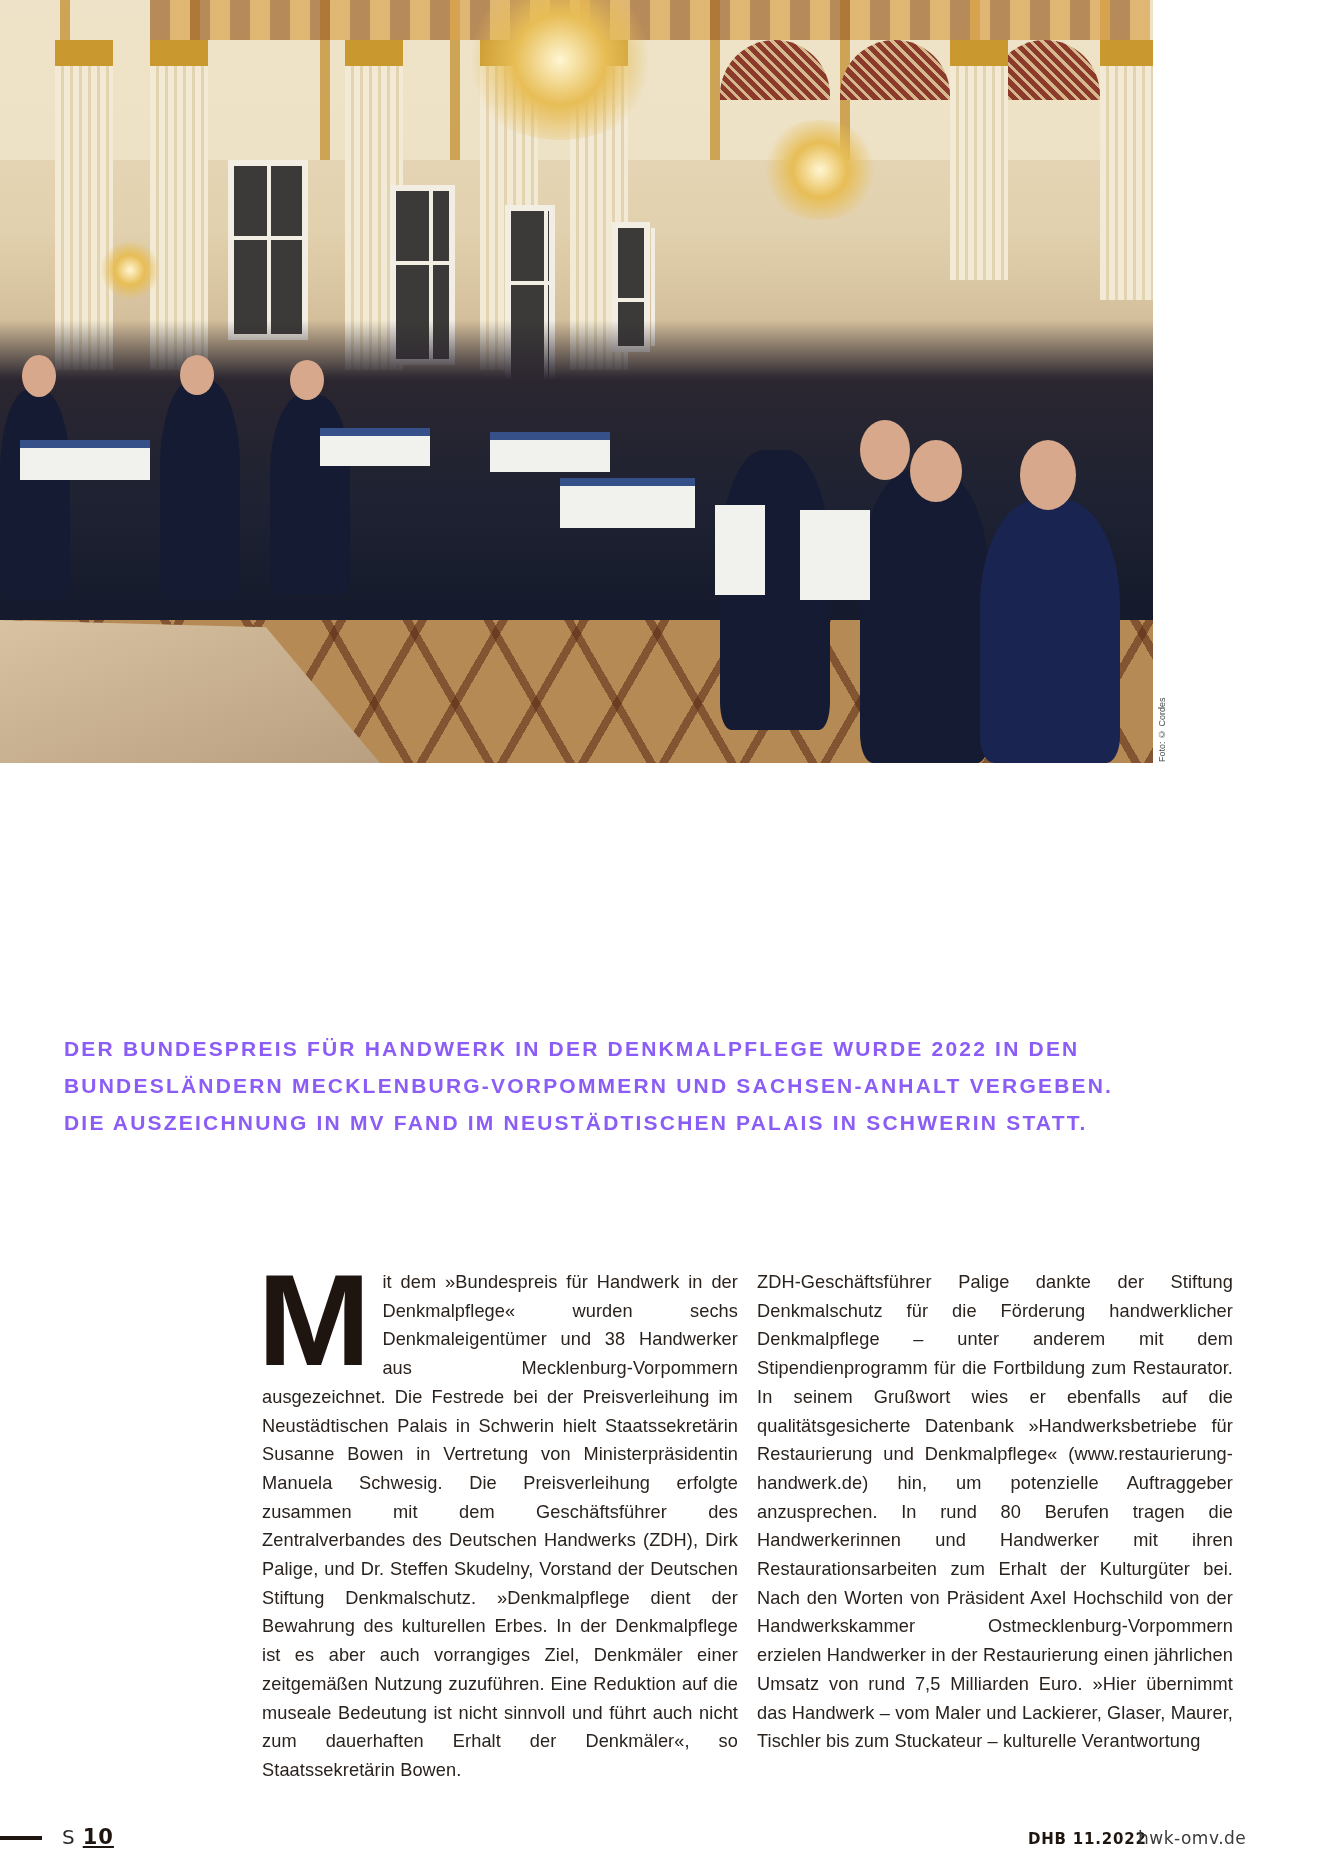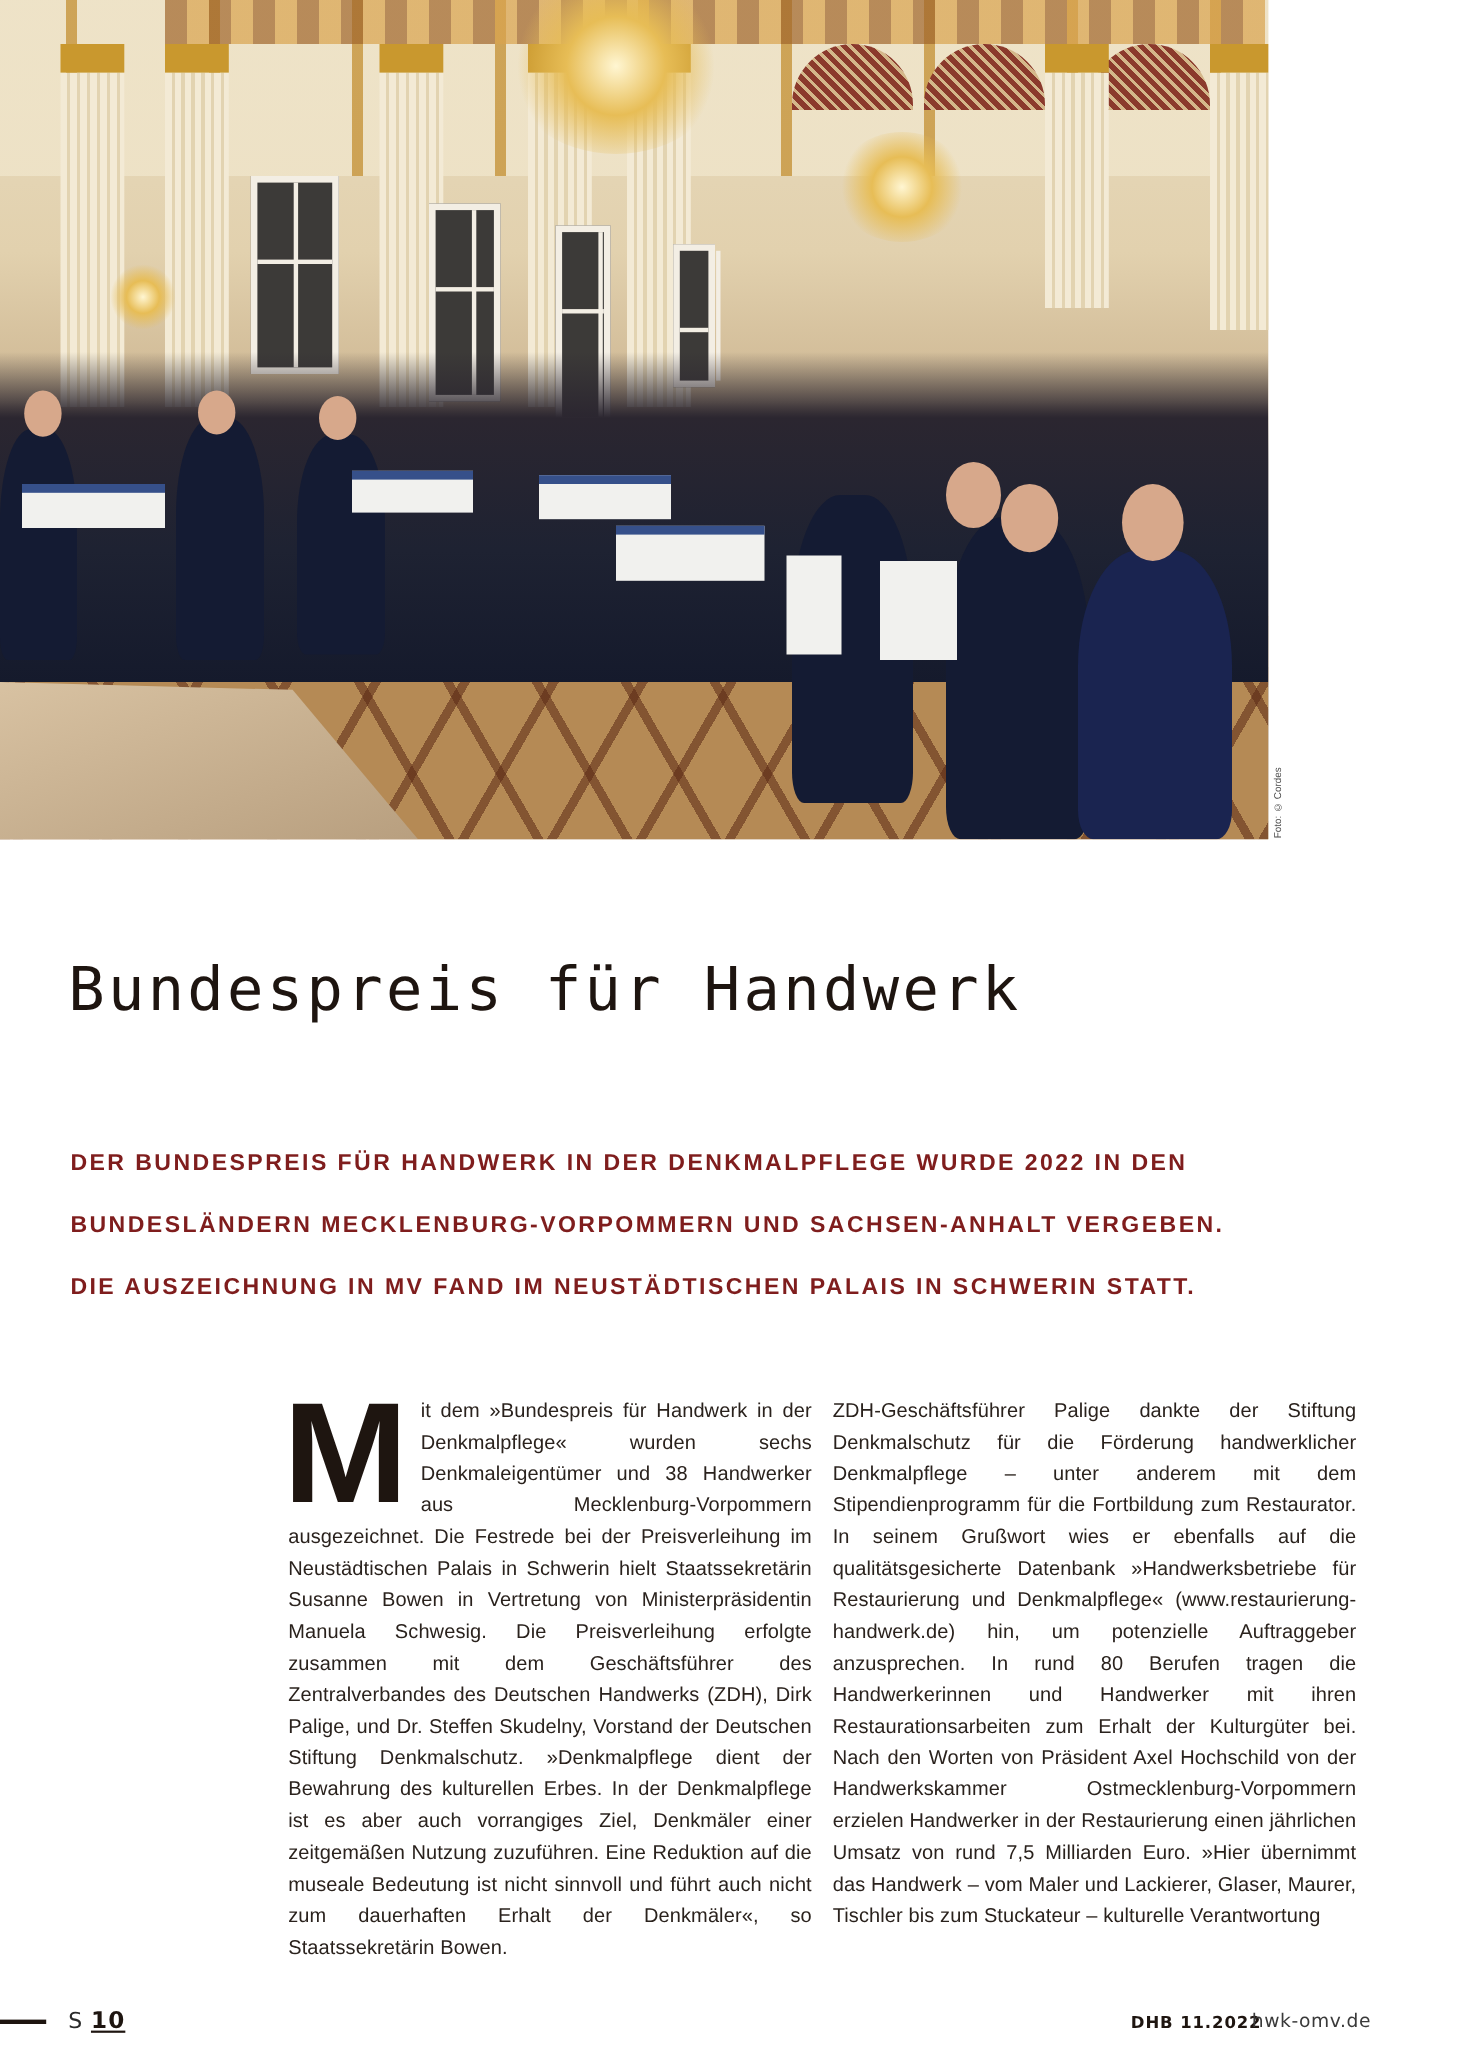--- a/index.html
+++ b/index.html
@@ -52,21 +52,21 @@
     position: absolute; left: 62px; top: 868px; width: 1100px;
     font-family: "DejaVu Sans Mono", monospace; font-weight: 400;
     font-size: 55px; line-height: 62px; letter-spacing: 3px; color: #1e1510;
   }
   .title span { display: block; }
 
   
   .lead {
     position: absolute; left: 64px; top: 1030px; width: 1090px;
     font-family: "Liberation Sans", sans-serif; font-weight: 700;
-    font-size: 21px; line-height: 56px; letter-spacing: 2.2px; text-transform: uppercase; color: #7f1d1d;
+    font-size: 21px; line-height: 37px; letter-spacing: 2.2px; text-transform: uppercase; color: #8b5cf6;
   }
 
   
   .col-text {
     position: absolute; top: 1268px; width: 476px;
     font-family: "Liberation Sans", sans-serif; font-size: 18.2px; line-height: 28.7px;
     color: #2a221d; text-align: justify; letter-spacing: .1px;
   }
   .col-left { left: 262px; }
   .col-right { left: 757px; top: 1268px; }
@@ -126,21 +126,20 @@
   <div class="cert" style="left:490px;top:432px;width:120px;height:40px"></div>
   <div class="cert" style="left:560px;top:478px;width:135px;height:50px"></div>
   <div class="cert" style="left:800px;top:510px;width:70px;height:90px;border-top:0"></div>
   <div class="cert" style="left:715px;top:505px;width:50px;height:90px;border-top:0"></div>
   <div class="lectern"></div>
 </div>
 
 <div class="credit">Foto: © Cordes</div>
 
 <h1 class="title">
-  <span>Bundespreis für Handwerk</span>
 </h1>
 
 <p class="lead">Der Bundespreis für Handwerk in der Denkmalpflege wurde 2022 in den Bundesländern Mecklenburg-Vorpommern und Sachsen-Anhalt vergeben. Die Auszeichnung in MV fand im Neustädtischen Palais in Schwerin statt.</p>
 
 <div class="col-text col-left">
   <span class="dropcap">M</span><span>it dem »Bundespreis für Handwerk in der Denkmalpflege« wurden sechs Denkmaleigentümer und 38 Handwerker aus Mecklenburg-Vorpommern ausgezeichnet. Die Festrede bei der Preisverleihung im Neustädtischen Palais in Schwerin hielt Staatssekretärin Susanne Bowen in Vertretung von Ministerpräsidentin Manuela Schwesig. Die Preisverleihung erfolgte zusammen mit dem Geschäftsführer des Zentralverbandes des Deutschen Handwerks (ZDH), Dirk Palige, und Dr. Steffen Skudelny, Vorstand der Deutschen Stiftung Denkmalschutz. »Denkmalpflege dient der Bewahrung des kulturellen Erbes. In der Denkmalpflege ist es aber auch vorrangiges Ziel, Denkmäler einer zeitgemäßen Nutzung zuzuführen. Eine Reduktion auf die museale Bedeutung ist nicht sinnvoll und führt auch nicht zum dauerhaften Erhalt der Denkmäler«, so Staatssekretärin Bowen.</span>
 </div>
 
 <div class="col-text col-right">
   <span>ZDH-Geschäftsführer Palige dankte der Stiftung Denkmalschutz für die Förderung handwerklicher Denkmalpflege – unter anderem mit dem Stipendienprogramm für die Fortbildung zum Restaurator. In seinem Grußwort wies er ebenfalls auf die qualitätsgesicherte Datenbank »Handwerksbetriebe für Restaurierung und Denkmalpflege« (www.restaurierung-handwerk.de) hin, um potenzielle Auftraggeber anzusprechen. In rund 80 Berufen tragen die Handwerkerinnen und Handwerker mit ihren Restaurationsarbeiten zum Erhalt der Kulturgüter bei. Nach den Worten von Präsident Axel Hochschild von der Handwerkskammer Ostmecklenburg-Vorpommern erzielen Handwerker in der Restaurierung einen jährlichen Umsatz von rund 7,5 Milliarden Euro. »Hier übernimmt das Handwerk – vom Maler und Lackierer, Glaser, Maurer, Tischler bis zum Stuckateur – kulturelle Verantwortung</span>

